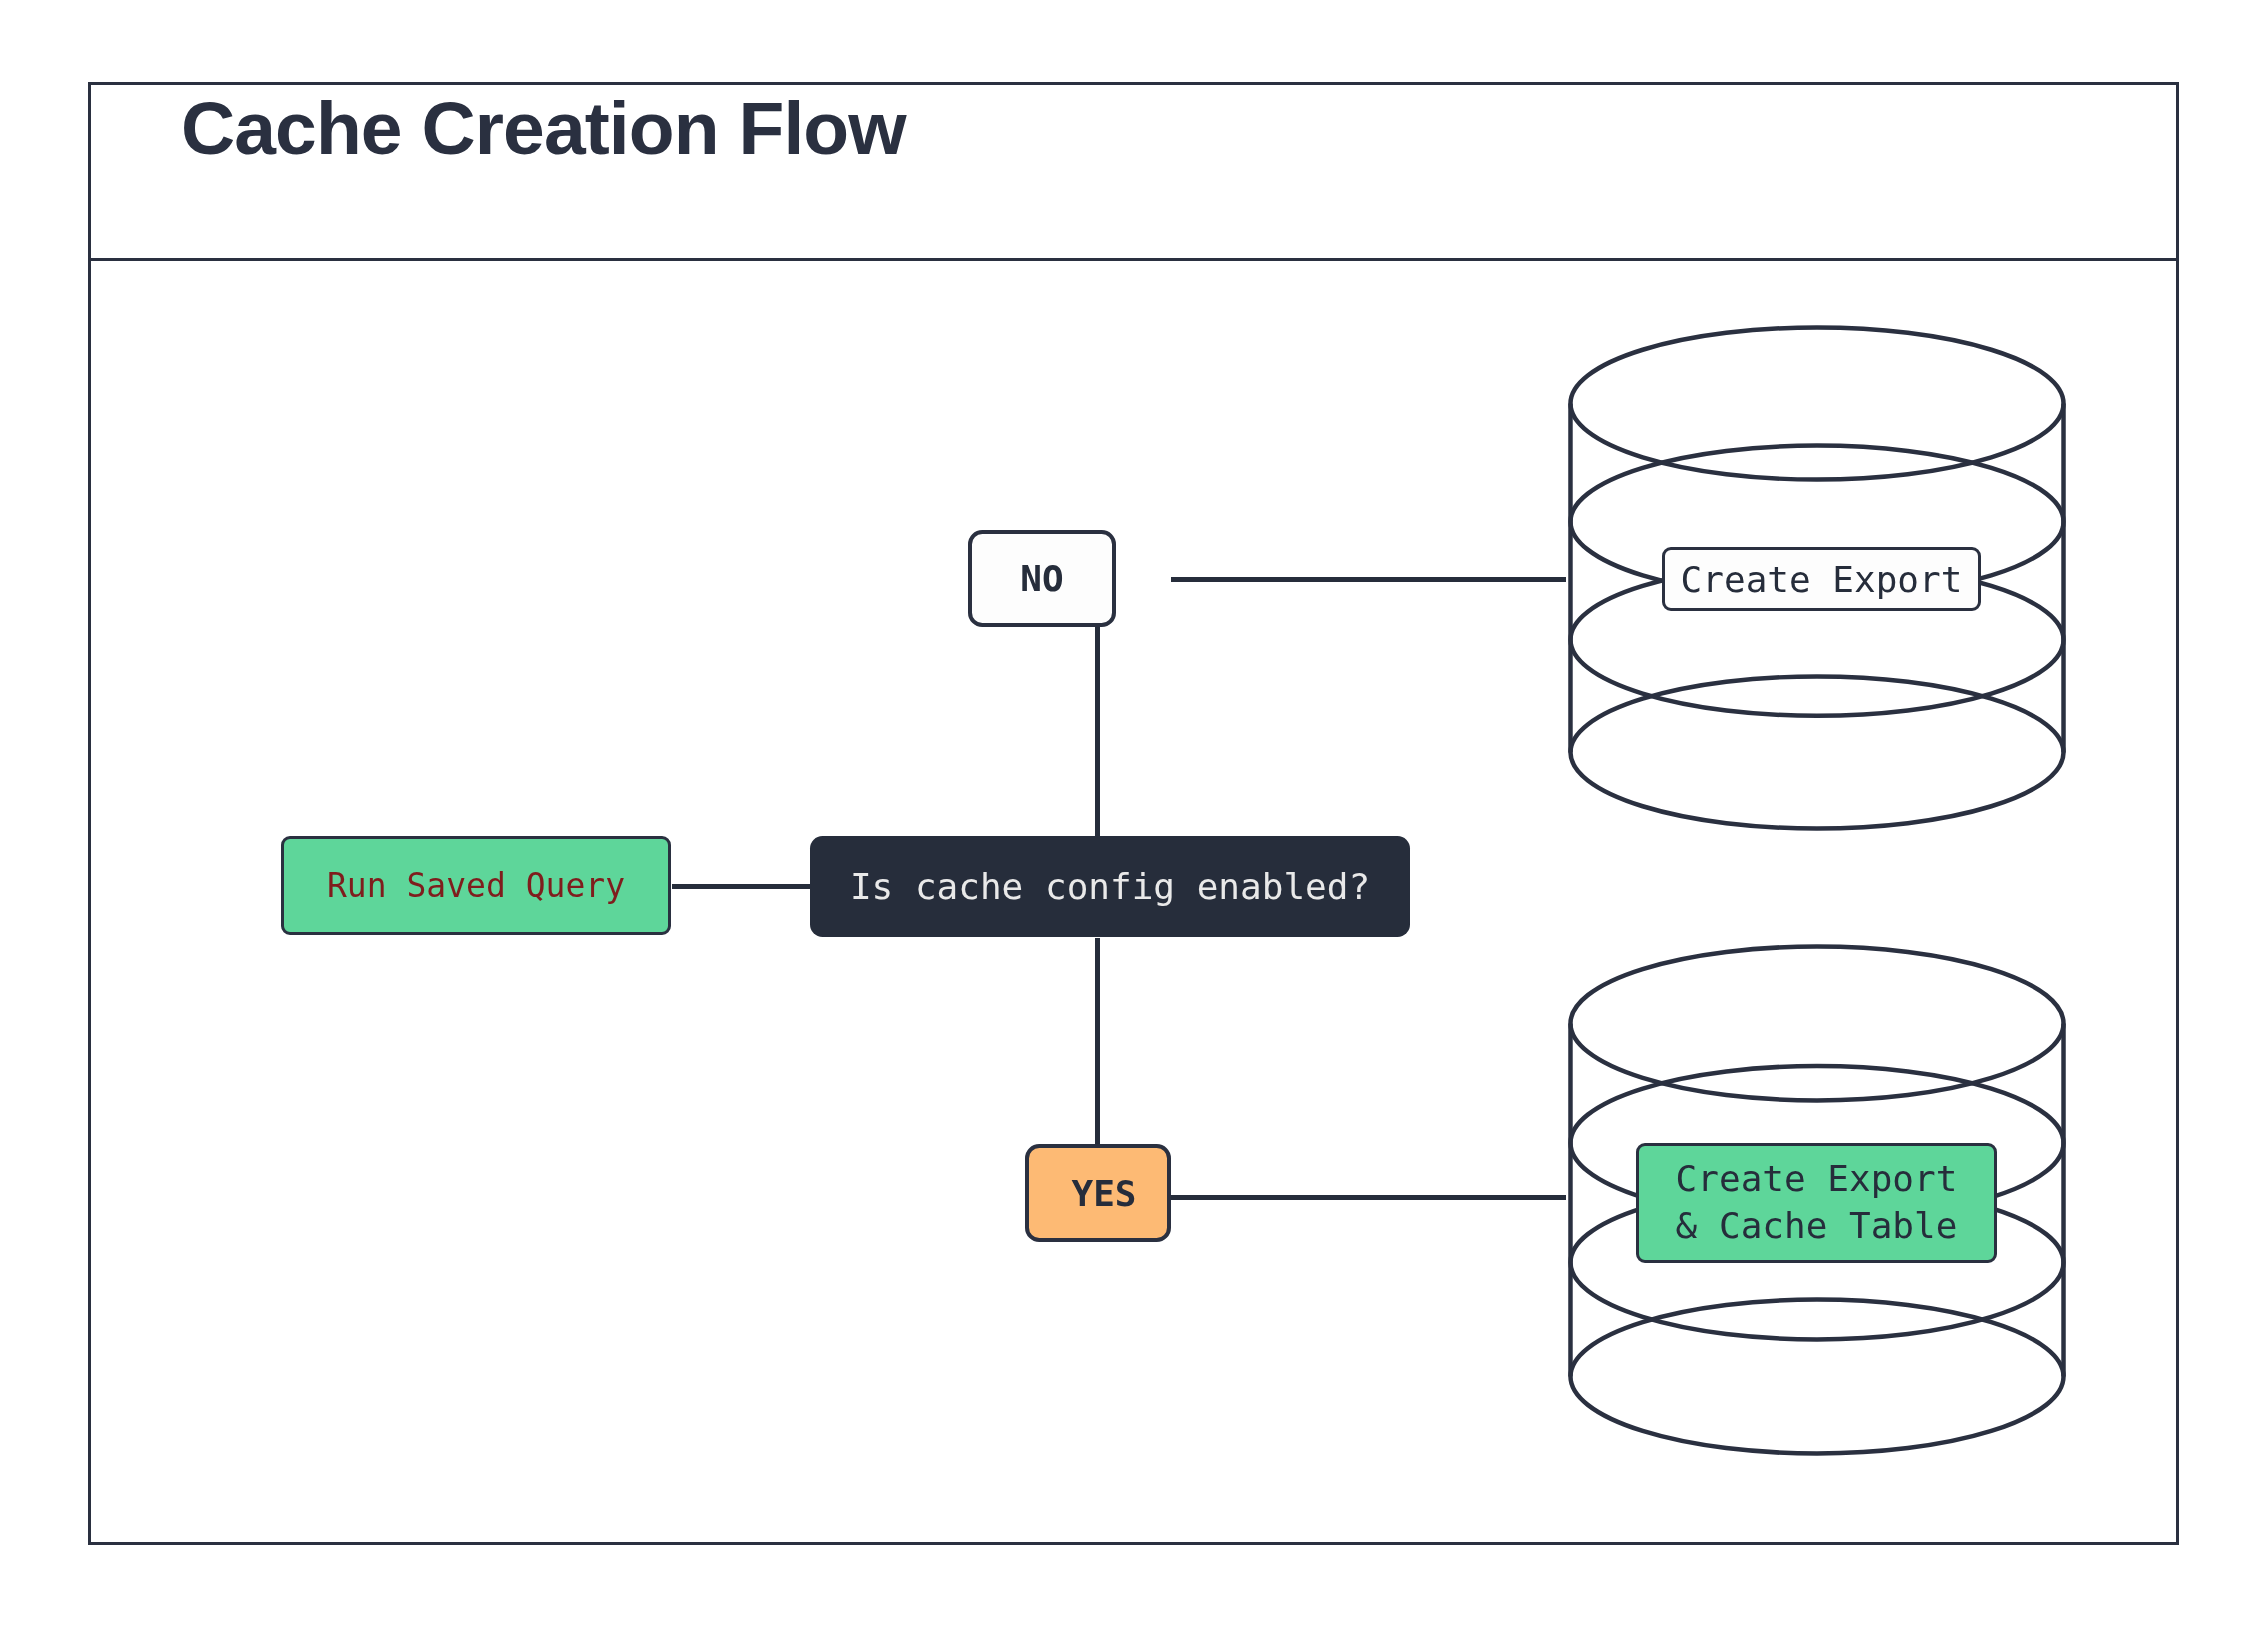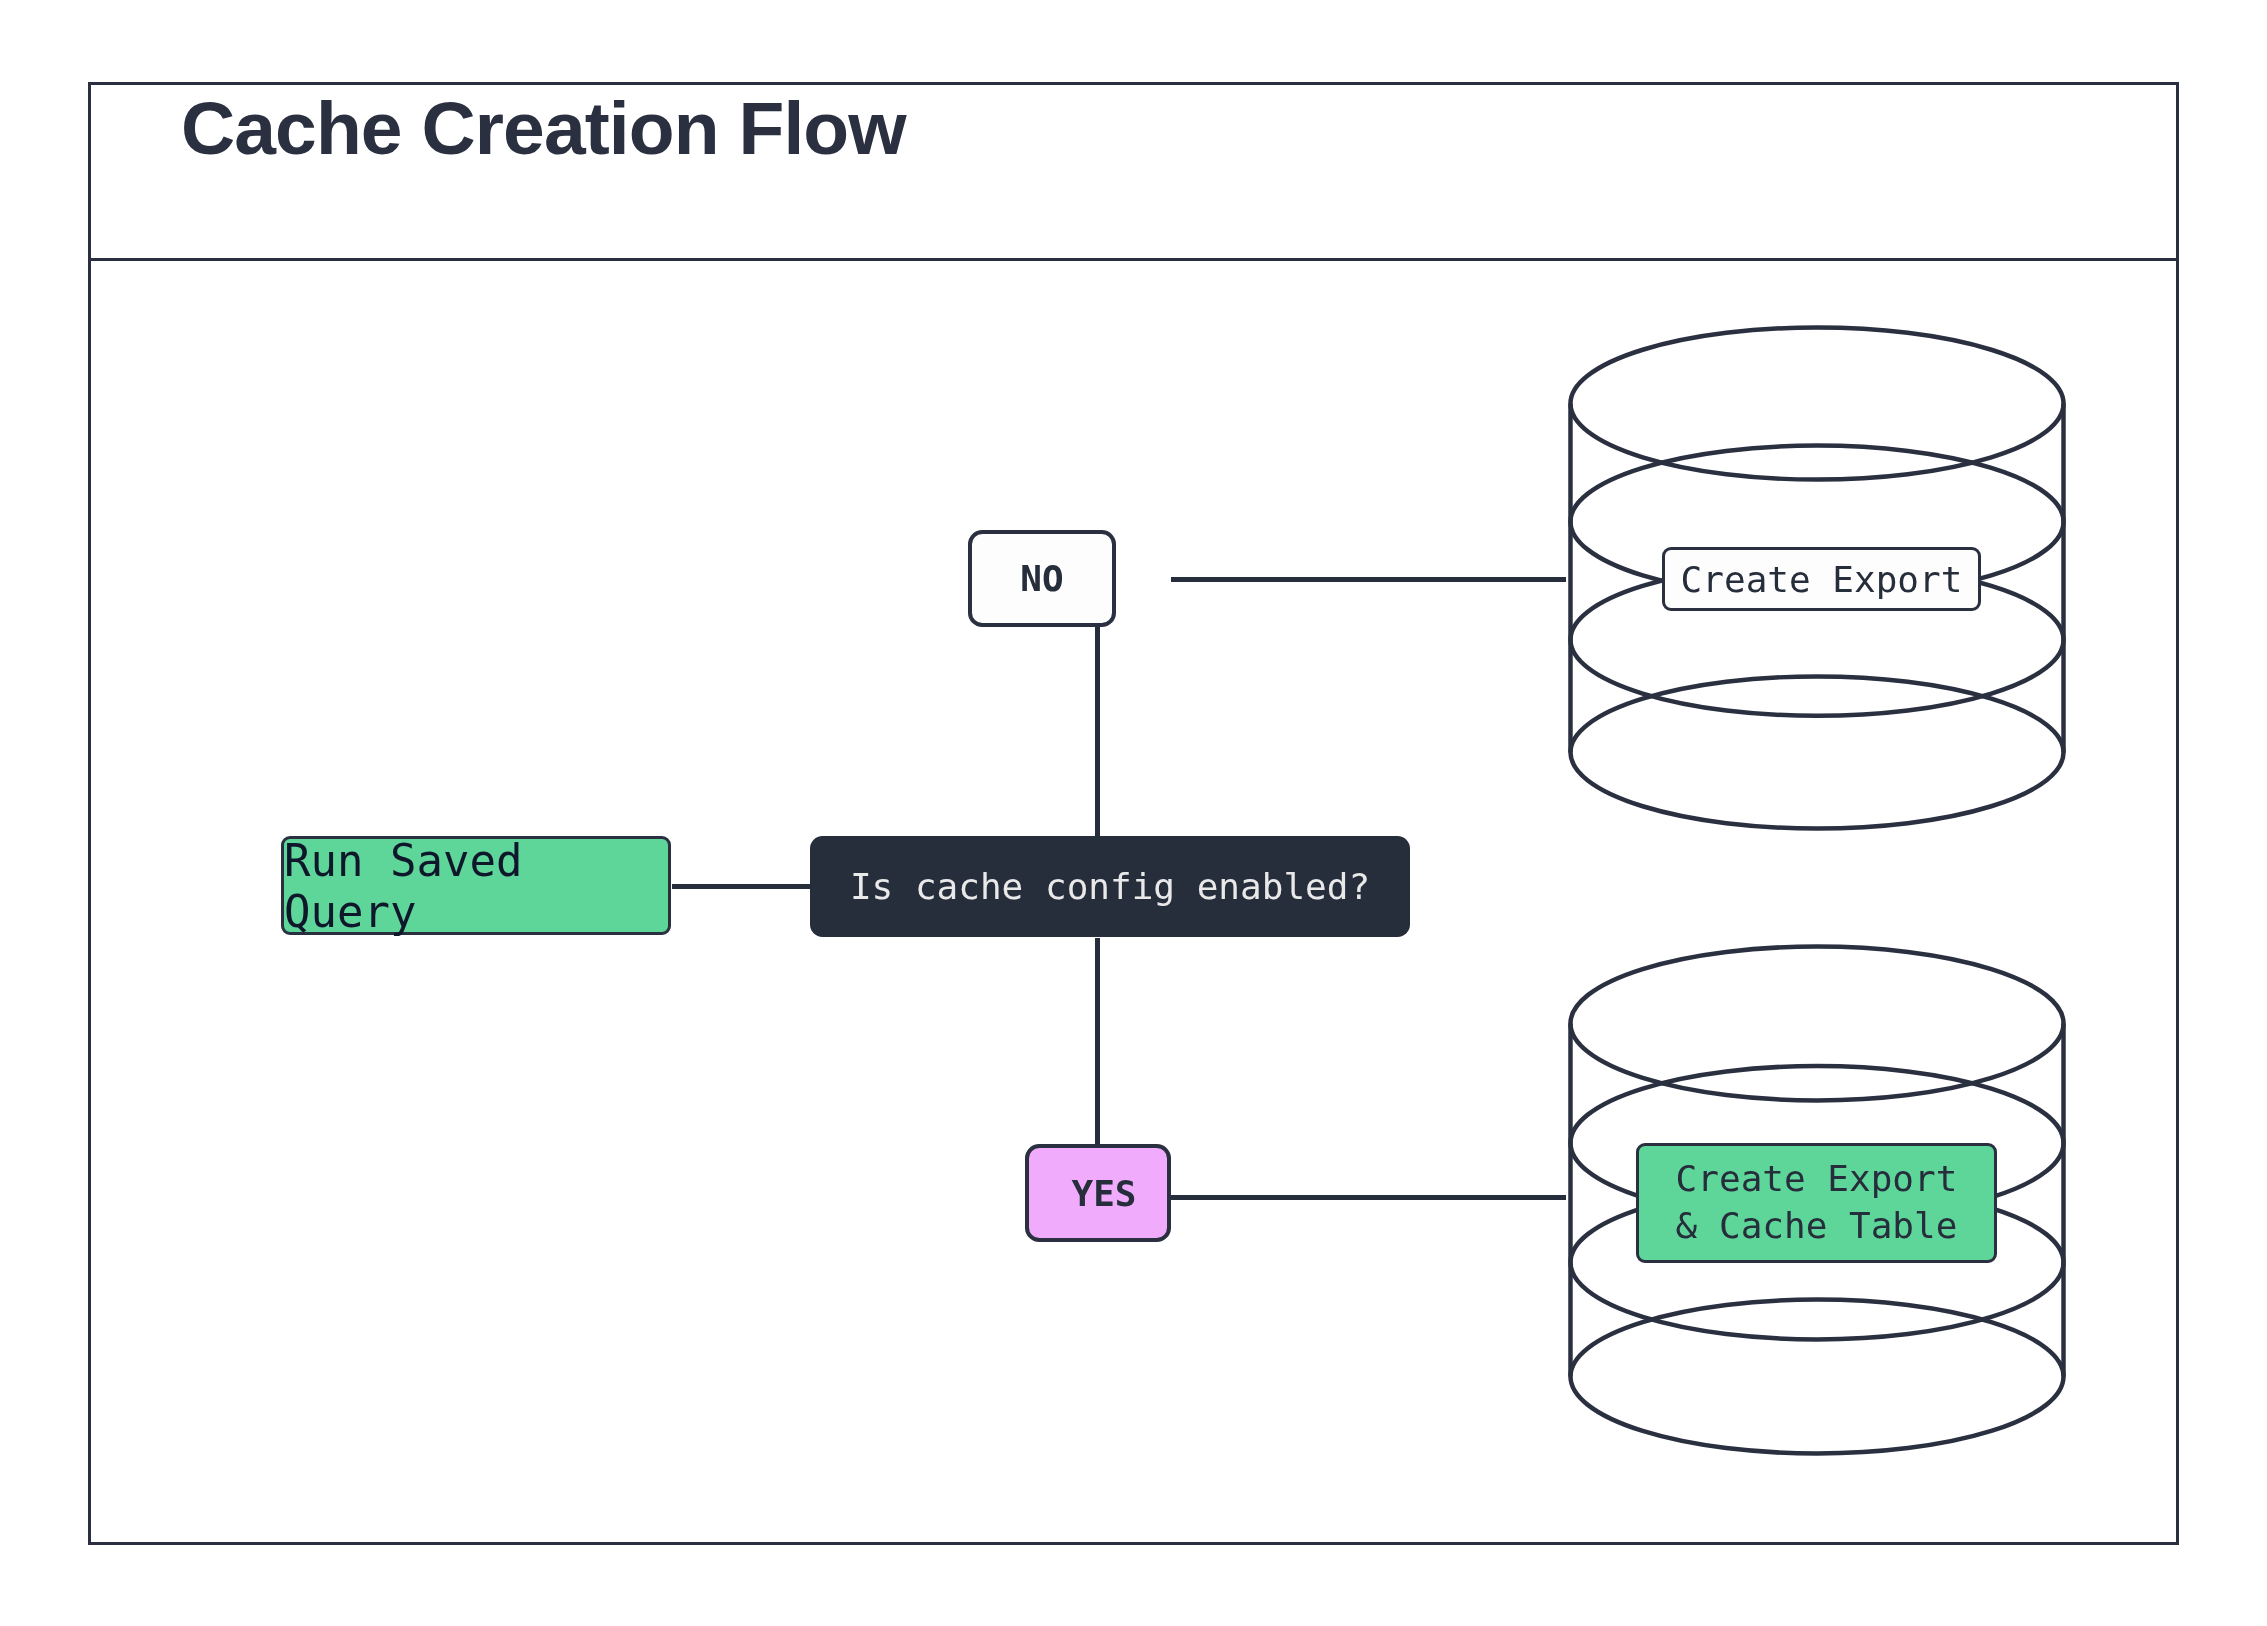--- a/index.html
+++ b/index.html
@@ -51,43 +51,43 @@
     align-items: center;
     justify-content: center;
     font-family: "DejaVu Sans Mono", "Liberation Mono", monospace;
     z-index: 2;
   }
   .node-start {
     left: 281px; top: 836px; width: 390px; height: 99px;
     background: #5ed69a;
     border: 3.6px solid #2a3040;
     border-radius: 9px;
-    font-size: 44px;
+    font-size: 33px;
     font-weight: 500;
-    color: #0f172a;
+    color: #7f1d1d;
   }
   .node-decision {
     left: 810px; top: 836px; width: 600px; height: 101px;
     background: #262d3b;
     border-radius: 12.5px;
     font-size: 36px;
     color: #e9e9e9;
   }
   .node-no {
     left: 968px; top: 530px; width: 148px; height: 97px;
     background: #fdfdfd;
     border: 4.5px solid #2a3040;
     border-radius: 14.3px;
     font-size: 36px;
     font-weight: 700;
     color: #262d3b;
   }
   .node-yes {
     left: 1025px; top: 1144px; width: 146px; height: 98px;
-    background: #f0abfc;
+    background: #fdba74;
     border: 4.5px solid #2a3040;
     border-radius: 14.3px;
     font-size: 36px;
     font-weight: 700;
     color: #262d3b;
     padding-left: 12px;
   }
   .cylinder {
     position: absolute;
     z-index: 1;

